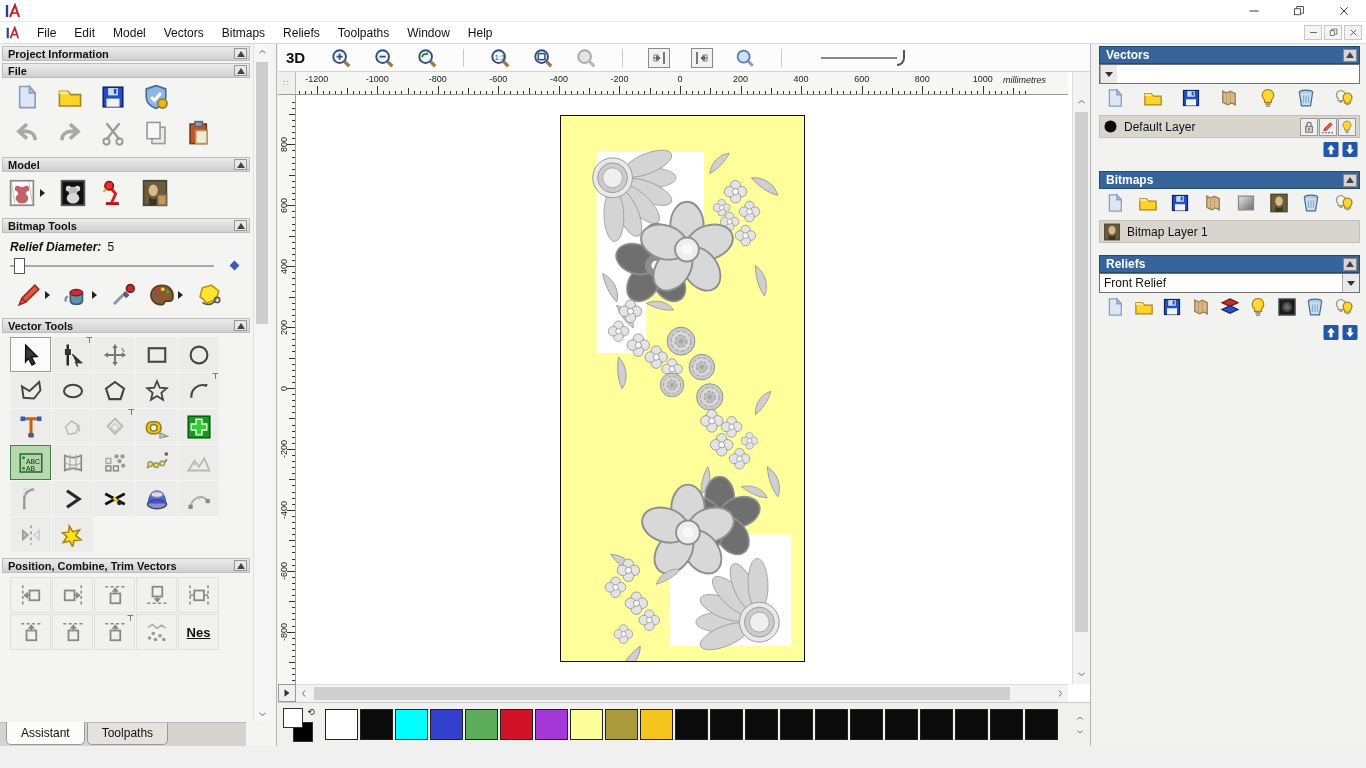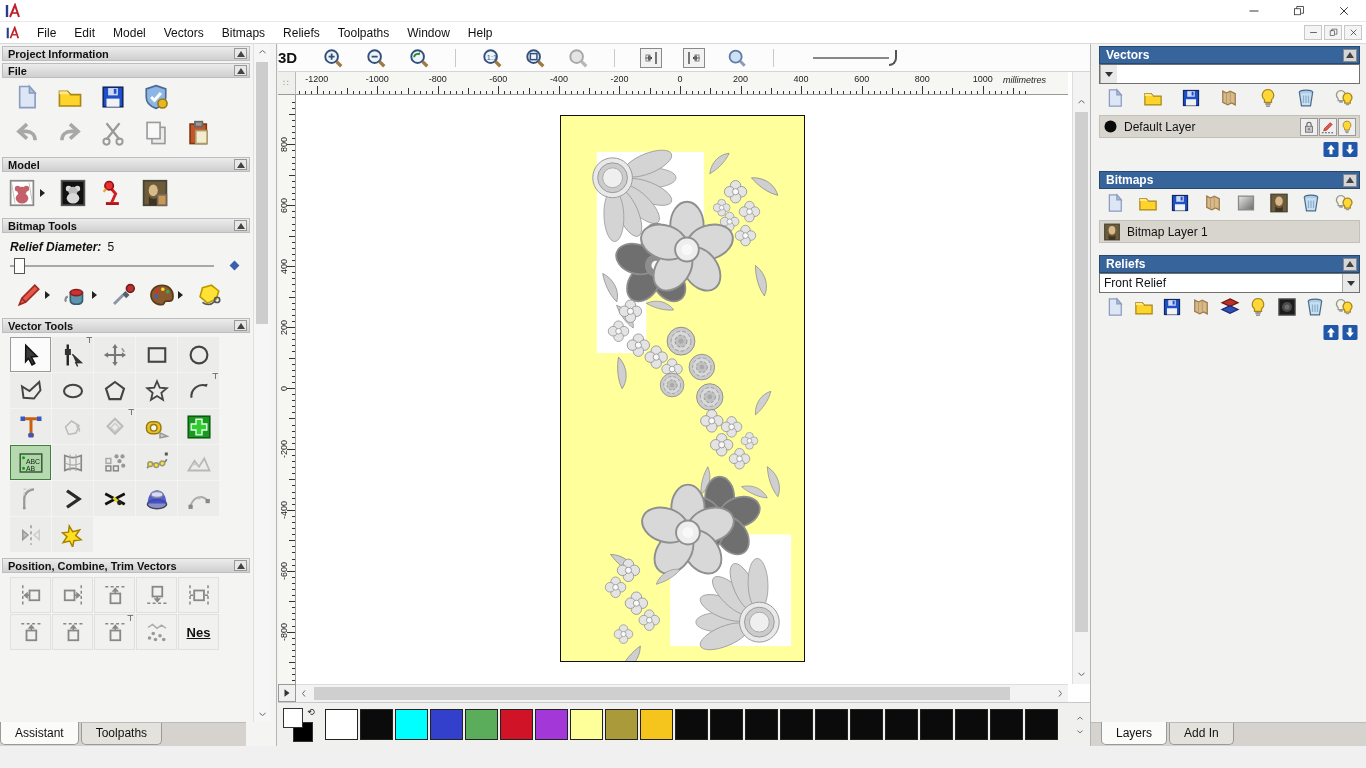--- a/index.html
+++ b/index.html
@@ -52,27 +52,27 @@
   #slider .track { position:absolute; top:7px; left:0; right:24px; height:2px; background:#a8a8a8; }
   #slider .handle { position:absolute; top:0; left:4px; width:11px; height:16px; background:#fdfdfd; border:1px solid #555; }
   #slider .dot { position:absolute; right:0; top:4px; width:7px; height:7px; background:#3a5fae; transform:rotate(45deg); }
   .toolgrid { display:flex; flex-wrap:wrap; padding:4px 0 0 10px; gap:1px; width:230px; }
   .tool { position:relative; width:41px; height:35px; background:#ececeb; display:flex; align-items:center; justify-content:center; }
   .tool .ic { width:24px; height:24px; }
   .tool.active { background:#fbfbfb; border:1px solid #9a9a9a; }
   .tool.greensel { background:#b7d9b0; border:1px solid #3f7f3f; }
   .tool .pin { position:absolute; top:0; right:0; font-size:8px; line-height:8px; color:#000; }
   .posgrid .tool { width:41px; height:36px; background:#f1f1f0; border:1px solid #e0e0de; }
-  #lp-tabs { position:absolute; bottom:0; left:0; width:246px; height:24px; background:#d6d3ce; display:flex; align-items:flex-start; border-top:1px solid #bbb; }
+  #lp-tabs { position:absolute; bottom:0; left:0; width:246px; height:24px; background:#d6d3ce; display:flex; align-items:flex-start; padding-left:6px; border-top:1px solid #bbb; }
   .tab { padding:3px 14px 4px 14px; font-size:12px; border:1px solid #9a9a9a; border-top:none; border-radius:0 0 5px 5px; background:#e4e2dd; margin-right:2px; }
   .tab.active { background:#fbfbfa; font-weight:normal; position:relative; top:-1px; padding-top:4px; }
 
   
   #viewarea { position:absolute; top:44px; left:278px; width:812px; height:702px; background:#fff; }
-  #viewtb { position:absolute; top:0; left:0; width:100%; height:28px; background:#fcfcfc; border-bottom:1px solid #d5d5d5; display:flex; align-items:center; gap:21px; }
+  #viewtb { position:absolute; top:0; left:0; width:100%; height:28px; background:#fcfcfc; border-bottom:1px solid #d5d5d5; display:flex; align-items:center; padding-left:8px; gap:21px; }
   #viewtb .b3d { font-weight:bold; font-size:15px; margin-right:4px; }
   #viewtb .ic { width:22px; height:22px; }
   .vsep { width:1px; height:18px; background:#c9c9c9; margin:0 4px; }
   .togglebtn { width:22px; height:20px; border:1px solid #8a8a8a; background:#f2f2f2; display:flex; align-items:center; justify-content:center; }
   #ztrack { position:relative; width:84px; height:18px; margin-left:14px; }
   #ztrack .line { position:absolute; top:8px; left:0; width:76px; height:2px; background:#888; }
   #ztrack .jh { position:absolute; right:0; top:1px; width:8px; height:16px; border:2px solid #555; border-left:none; border-top:none; border-radius:0 0 8px 0; }
   #hruler { position:absolute; top:28px; left:18px; width:772px; height:23px; background:#f6f6f3; border-bottom:1px solid #9a9a9a; overflow:hidden; }
   #rcorner { position:absolute; top:28px; left:0; width:18px; height:23px; background:#efefec; border-right:1px solid #bbb; border-bottom:1px solid #9a9a9a; display:flex; align-items:center; justify-content:center; color:#9a9a8a; font-size:9px; letter-spacing:1px; }
   #vruler { position:absolute; top:51px; left:0; width:18px; height:589px; background:#f6f6f3; border-right:1px solid #9a9a9a; overflow:hidden; }
@@ -1306,19 +1306,15 @@
       <span class="udbtn"><span class="ic"><svg viewBox="0 0 16 16" preserveAspectRatio="xMidYMid meet">
               <rect width="16" height="16" fill="#2057a8" rx="1.5"></rect>
               <path d="M8 3l4.2 5H9.6v5H6.4V8H3.8z" fill="#fff"></path>
             </svg></span></span>
       <span class="udbtn"><span class="ic"><svg viewBox="0 0 16 16" preserveAspectRatio="xMidYMid meet">
               <rect width="16" height="16" fill="#2057a8" rx="1.5"></rect>
               <path d="M8 13L3.8 8h2.6V3h3.2v5h2.6z" fill="#fff"></path>
             </svg></span></span>
     </div>
 
-    <div id="rp-tabs">
-      <div class="tab active">Layers</div>
-      <div class="tab">Add In</div>
-    </div>
   </div>
 
 </div>
 
 </body></html>

